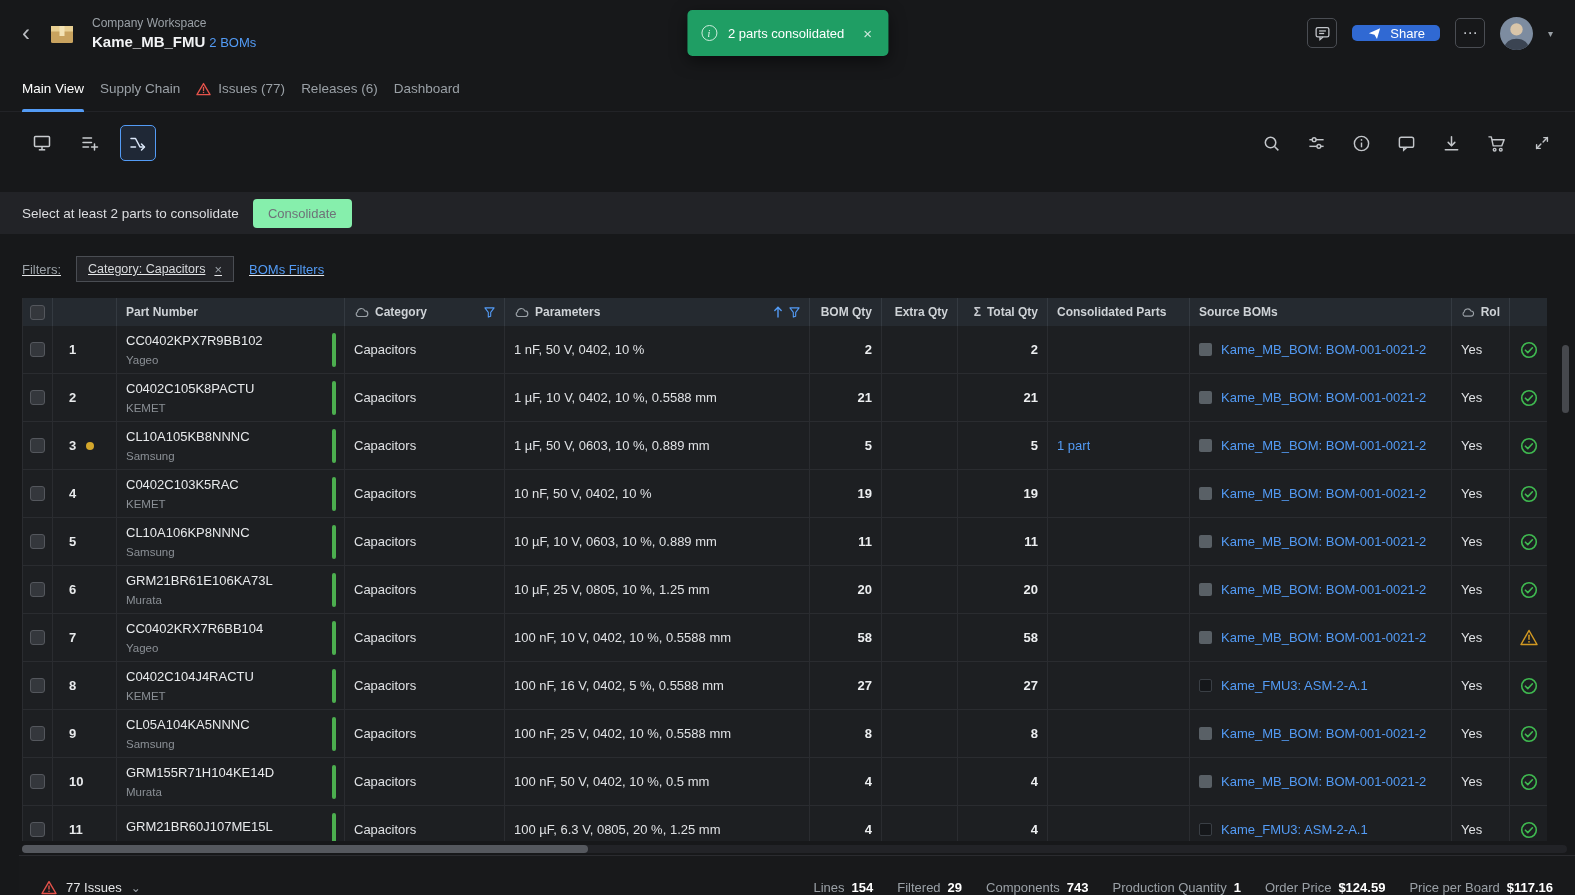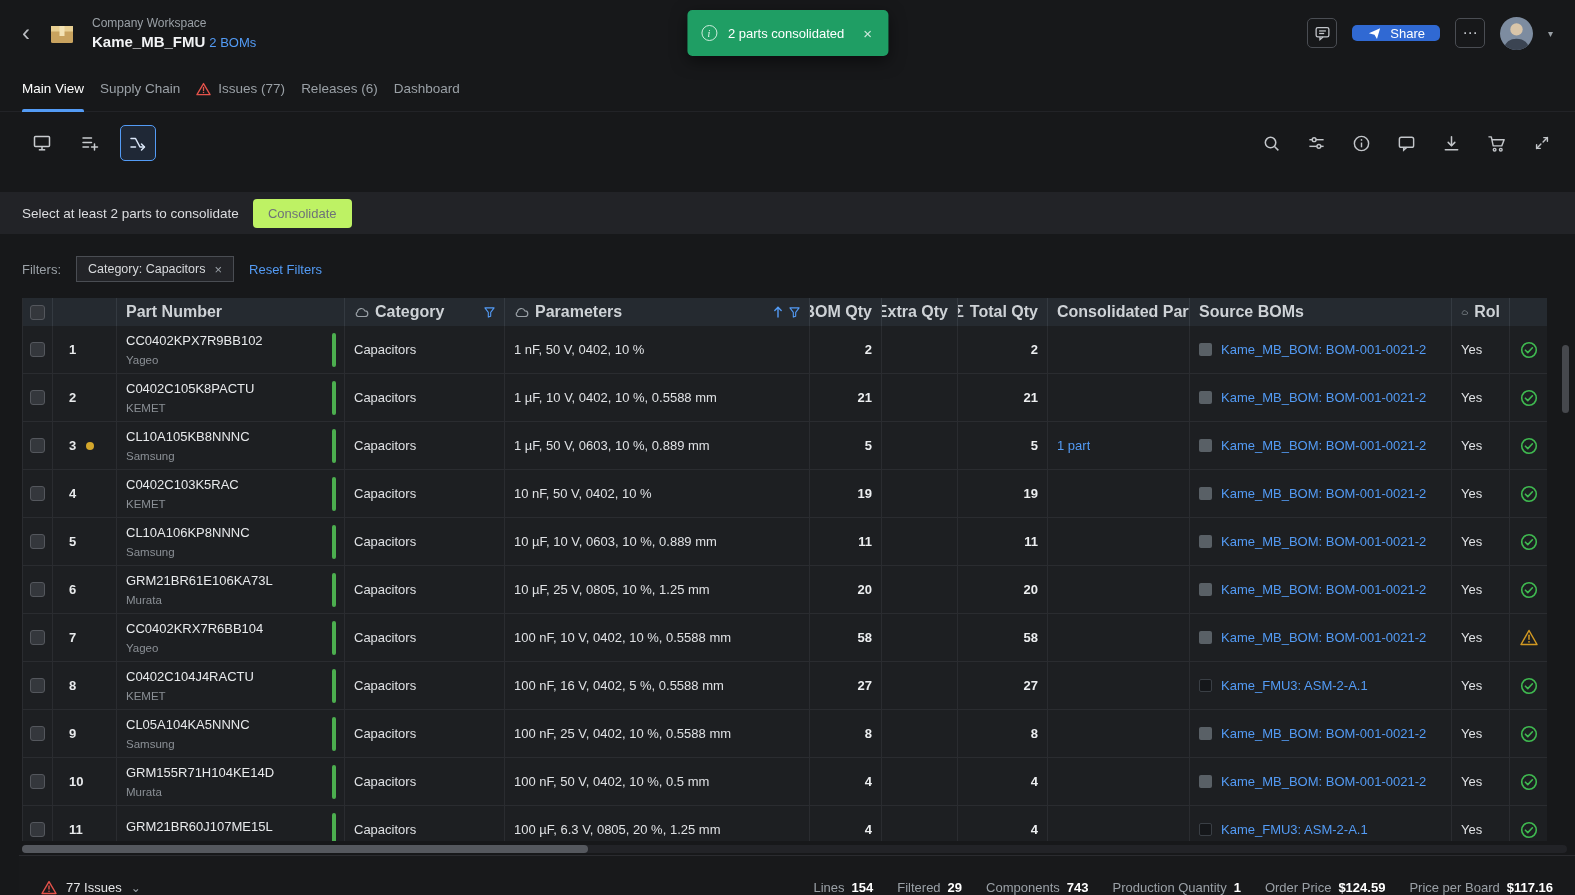--- a/index.html
+++ b/index.html
@@ -39,34 +39,34 @@
   .toolbar { flex:0 0 62px; display:flex; align-items:center; padding:0 24px; }
   .tool-left { display:flex; align-items:center; gap:12px; }
   .tool { width:36px; height:36px; display:flex; align-items:center; justify-content:center; color:#c9ccd0; border-radius:5px; border:1px solid transparent; }
   .tool.active { background:rgba(83,155,245,.13); border:1px solid #539bf5; color:#dbe7f9; }
   .tool-right { margin-left:auto; display:flex; gap:26px; align-items:center; color:#c3c6ca; }
   .tool-right .ticon { display:flex; }
 
   
   .band { flex:0 0 42px; margin-top:18px; background:#222327; display:flex; align-items:center; padding:0 22px; gap:14px; }
   .band-hint { font-size:13.5px; color:#dcdde0; }
-  .band-btn { background:#bef264; color:#6e7278; font-size:13px; padding:7px 15px; border-radius:4px; border:none; font-family:inherit; cursor:default; }
+  .band-btn { background:#86efac; color:#6e7278; font-size:13px; padding:7px 15px; border-radius:4px; border:none; font-family:inherit; cursor:default; }
 
   
-  .filters { flex:0 0 38px; margin-top:16px; display:flex; align-items:center; padding:0 22px; gap:15px; }
+  .filters { flex:0 0 38px; margin-top:16px; display:flex; align-items:center; padding:0 22px; gap:15px;text-decoration:underline; }
   .filters-label { color:#9aa0a6; font-size:13px; }
   .chip { display:flex; align-items:center; gap:9px; border:1px solid #4a4d53; background:#232428; border-radius:0; padding:5px 11px; font-size:12.5px; color:#d8dadd; }
   .chip-x { color:#9aa0a6; font-size:13px; line-height:1; }
   .reset { color:#539bf5; font-size:13px; }
 
   
   .table-wrap { flex:1 1 auto; margin:10px 0 0 22px; width:1525px; overflow:hidden; position:relative; border-left:1px solid #2a2c30; }
   .gridcols { display:grid; grid-template-columns:30px 64px 228px 160px 305px 72px 76px 90px 142px 262px 58px 38px; }
   .thead { height:28px; background:#252a30; }
-  .th { display:flex; align-items:center; gap:6px; padding:0 9px; font-size:16px; font-weight:700; color:#ced2d6; border-right:1px solid #343a41; overflow:hidden; white-space:nowrap; }
+  .th { display:flex; align-items:center; gap:6px; padding:0 9px; font-size:12px; font-weight:700; color:#ced2d6; border-right:1px solid #343a41; overflow:hidden; white-space:nowrap; }
   .th.right { justify-content:flex-end; }
   .th .spacer { flex:1; }
   .sigma { font-weight:700; color:#c9ccd1; }
   .trow { height:48px; border-bottom:1px solid #2a2c30; background:#1d1f22; }
   .cell { display:flex; align-items:center; padding:0 9px; border-right:1px solid #2a2c30; font-size:13px; color:#dfe1e4; overflow:hidden; white-space:nowrap; }
   .c-check { justify-content:center; }
   .checkbox { width:15px; height:15px; border-radius:3px; background:#34373c; border:1px solid #54575d; flex:0 0 15px; }
   .c-num { padding-left:16px; font-weight:600; color:#e8eaec; gap:10px; }
   .dot { width:8px; height:8px; border-radius:50%; background:#d4a72c; flex:0 0 8px; }
   .c-part { position:relative; }
@@ -259,21 +259,21 @@
     <span class="band-hint" data-interactable="false">Select at least 2 parts to consolidate</span>
     <button class="band-btn" data-interactable="true">Consolidate</button>
   </div>
 
   <div class="filters" data-interactable="false">
     <span class="filters-label" data-interactable="false">Filters:</span>
     <span class="chip" data-interactable="true">
       <span data-interactable="false">Category: Capacitors</span>
       <span class="chip-x" data-interactable="true">×</span>
     </span>
-    <a class="reset" data-interactable="true">Reset Filters</a>
+    <a class="reset" data-interactable="true">BOMs Filters</a>
   </div>
 
   <div class="table-wrap" data-interactable="false">
     <div class="thead gridcols" data-interactable="false">
       <div class="th c-check" data-interactable="false">
           <span class="checkbox" data-interactable="true"></span>
         </div>
       <div class="th" data-interactable="false"></div>
       <div class="th" data-interactable="true">
           <span data-interactable="false">Part Number</span>

